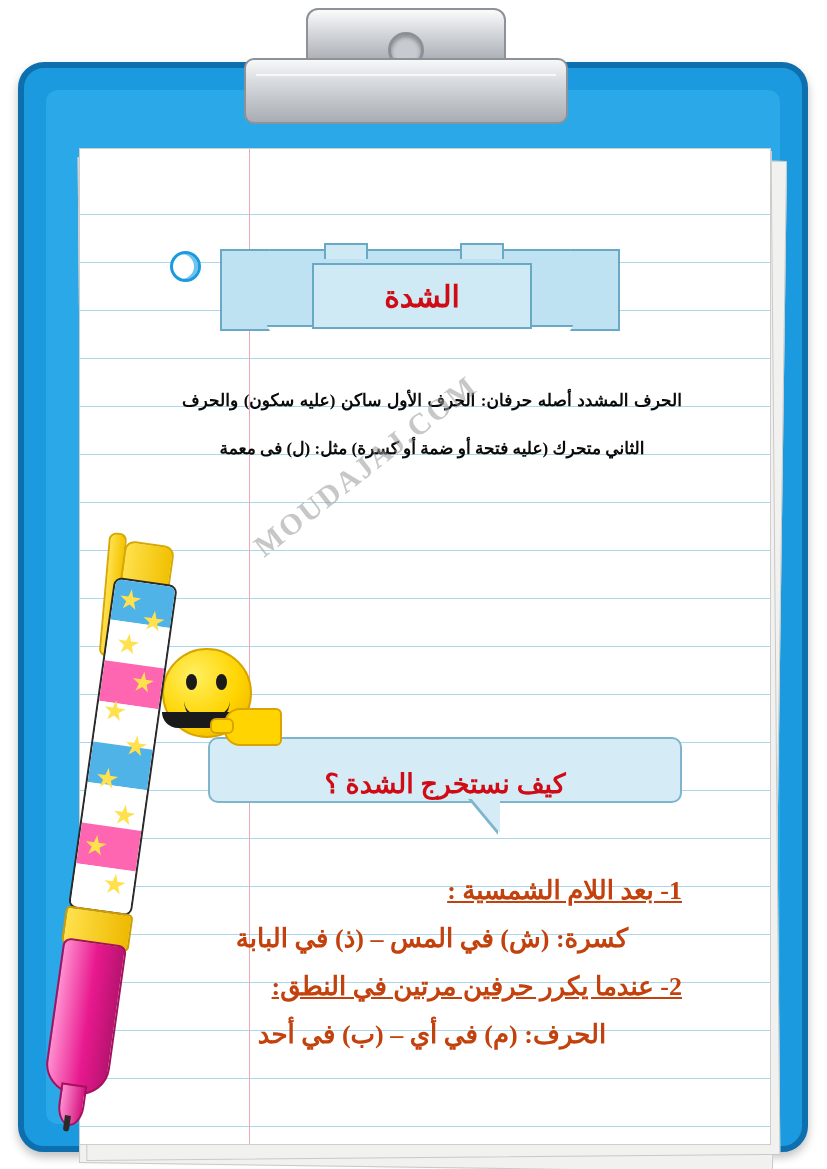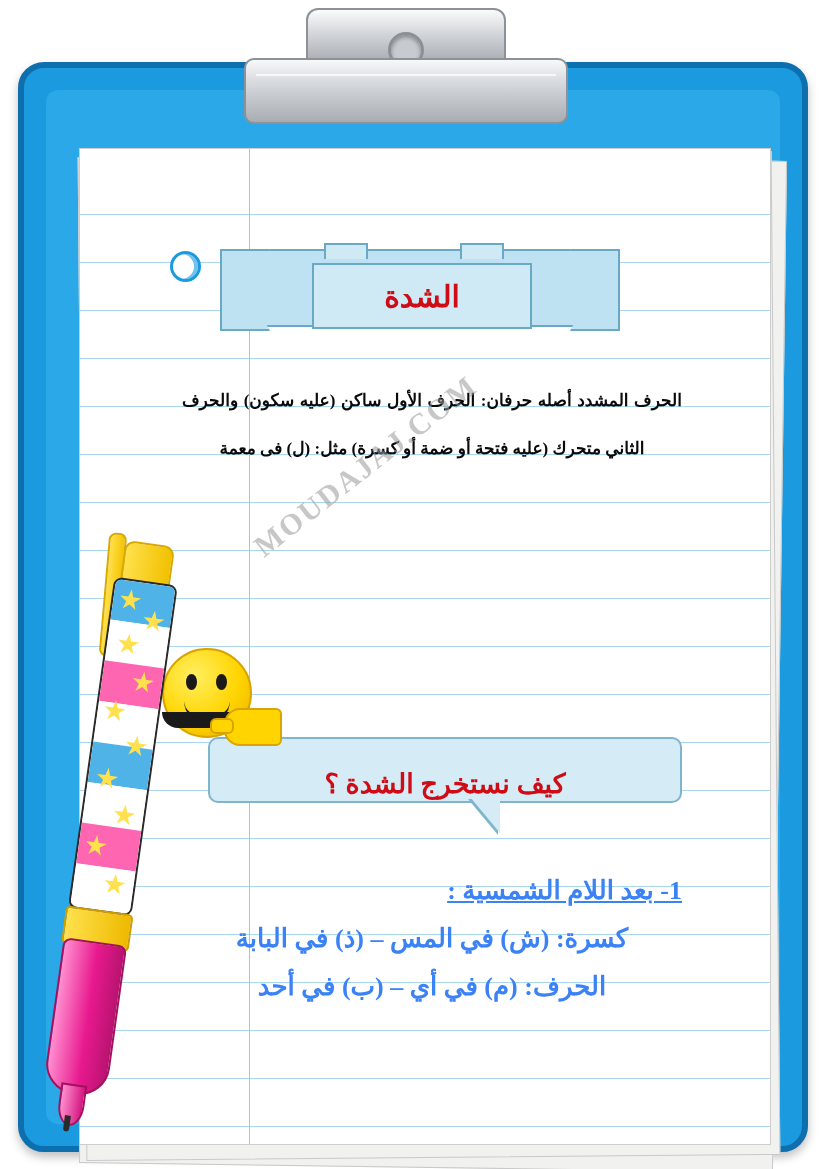--- a/index.html
+++ b/index.html
@@ -269,21 +269,21 @@
     filter: drop-shadow(-2px 2px 0 #7fb5cc);
   }
 
   
   .rules {
     position: absolute;
     right: 88px;
     top: 718px;
     width: 500px;
     direction: rtl;
-    color: #3b82f6;
+    color: #c2410c;
     font-family: "Liberation Serif", serif;
     font-weight: bold;
     font-size: 26px;
     line-height: 48px;
   }
   .rule-head {
     text-decoration: underline;
     text-align: right;
   }
   .rule-ex {
@@ -478,20 +478,21 @@
     <div class="watermark">MOUDAJAJ.COM</div>
 
     <div class="bubble">
       <span class="bubble-text">كيف نستخرج الشدة ؟</span>
     </div>
     <div class="bubble-tail"></div>
 
     <div class="rules">
       <div class="rule-head">1- بعد اللام الشمسية :</div>
       <div class="rule-ex">كسرة: (ش) في المس – (ذ) في البابة</div>
+      <div class="rule-head">2- عندما يكرر حرفين مرتين في النطق:</div>
       <div class="rule-ex">الحرف: (م) في أي – (ب) في أحد</div>
     </div>
   </div>
 
   <div class="punch-hole"></div>
 
   <div class="emoji">
     <span class="eye l"></span>
     <span class="eye r"></span>
     <span class="mouth"></span>

